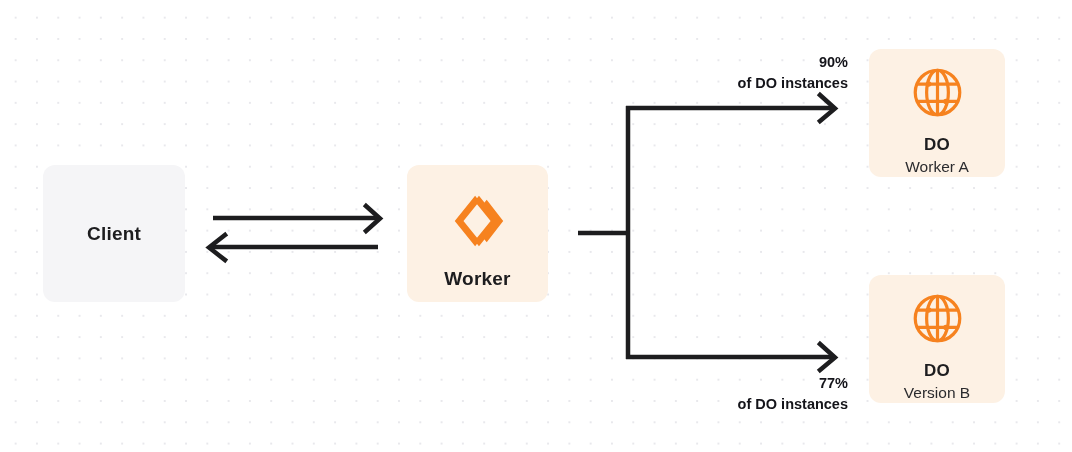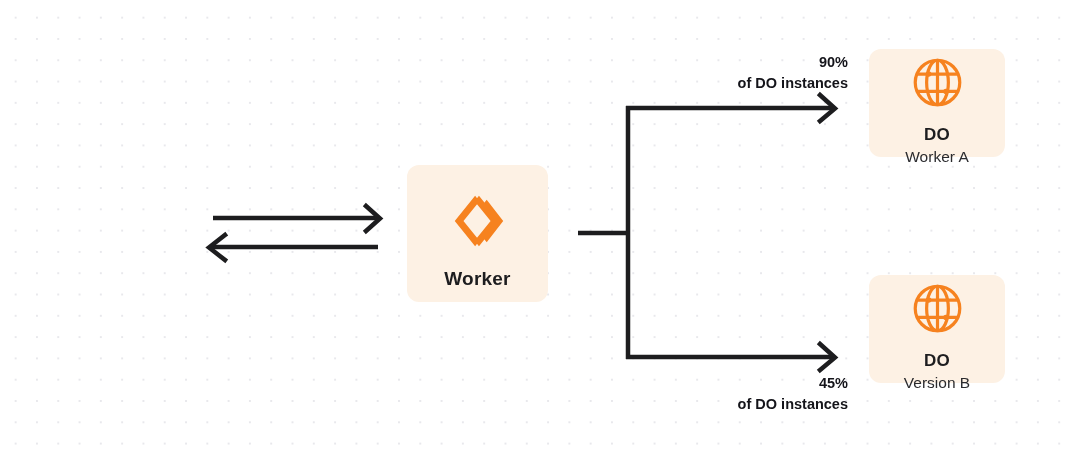--- a/index.html
+++ b/index.html
@@ -66,21 +66,21 @@
   .worker-icon {
     width: 62px;
     height: 62px;
     display: block;
   }
 
   
   .do-node {
     left: 869px;
     width: 136px;
-    height: 108px;
+    height: 128px;
     background: #fdf1e4;
     padding-top: 14px;
   }
   #do-a-node { top: 49px; }
   #do-b-node { top: 275px; }
 
   .do-icon {
     width: 57px;
     height: 57px;
     display: block;
@@ -156,20 +156,23 @@
       <line x1="626" y1="108" x2="833" y2="108" stroke="#1d1d1f" stroke-width="4.5" stroke-linecap="butt"></line>
       <polyline points="820,95 835,108.5 820,121" fill="none" stroke="#1d1d1f" stroke-width="4.5" stroke-linecap="square" stroke-linejoin="miter"></polyline>
     </g>
 
     <g>
       <line x1="626" y1="357" x2="833" y2="357" stroke="#1d1d1f" stroke-width="4.5" stroke-linecap="butt"></line>
       <polyline points="820,344 835,357.5 820,370" fill="none" stroke="#1d1d1f" stroke-width="4.5" stroke-linecap="square" stroke-linejoin="miter"></polyline>
     </g>
   </svg>
 
+  <div class="node" id="client-node">
+    <span class="client-label">Client</span>
+  </div>
 
   <div class="node" id="worker-node">
     <span>
       <svg class="worker-icon" viewBox="0 0 64 64" xmlns="http://www.w3.org/2000/svg">
 
         <path d="M29 6 L8 32 L29 58 L33.5 52.5 L17 32 L33.5 11.5 Z" fill="#f6821f"></path>
 
         <path d="M33 6 L28.5 11.5 L45 32 L28.5 52.5 L33 58 L54 32 Z" fill="#f6821f"></path>
 
         <path d="M41 10 L37 15 L50 32 L37 49 L41 54 L58 32 Z" fill="#f6821f"></path>
@@ -209,17 +212,17 @@
     <span class="do-title">DO</span>
     <span class="do-sub">Version B</span>
   </div>
 
   <div class="edge-label" id="label-top">
     <div>90%</div>
     <div>of DO instances</div>
   </div>
 
   <div class="edge-label" id="label-bottom">
-    <div>45%</div>
+    <div>77%</div>
     <div>of DO instances</div>
   </div>
 
 </div>
 
 </body></html>

